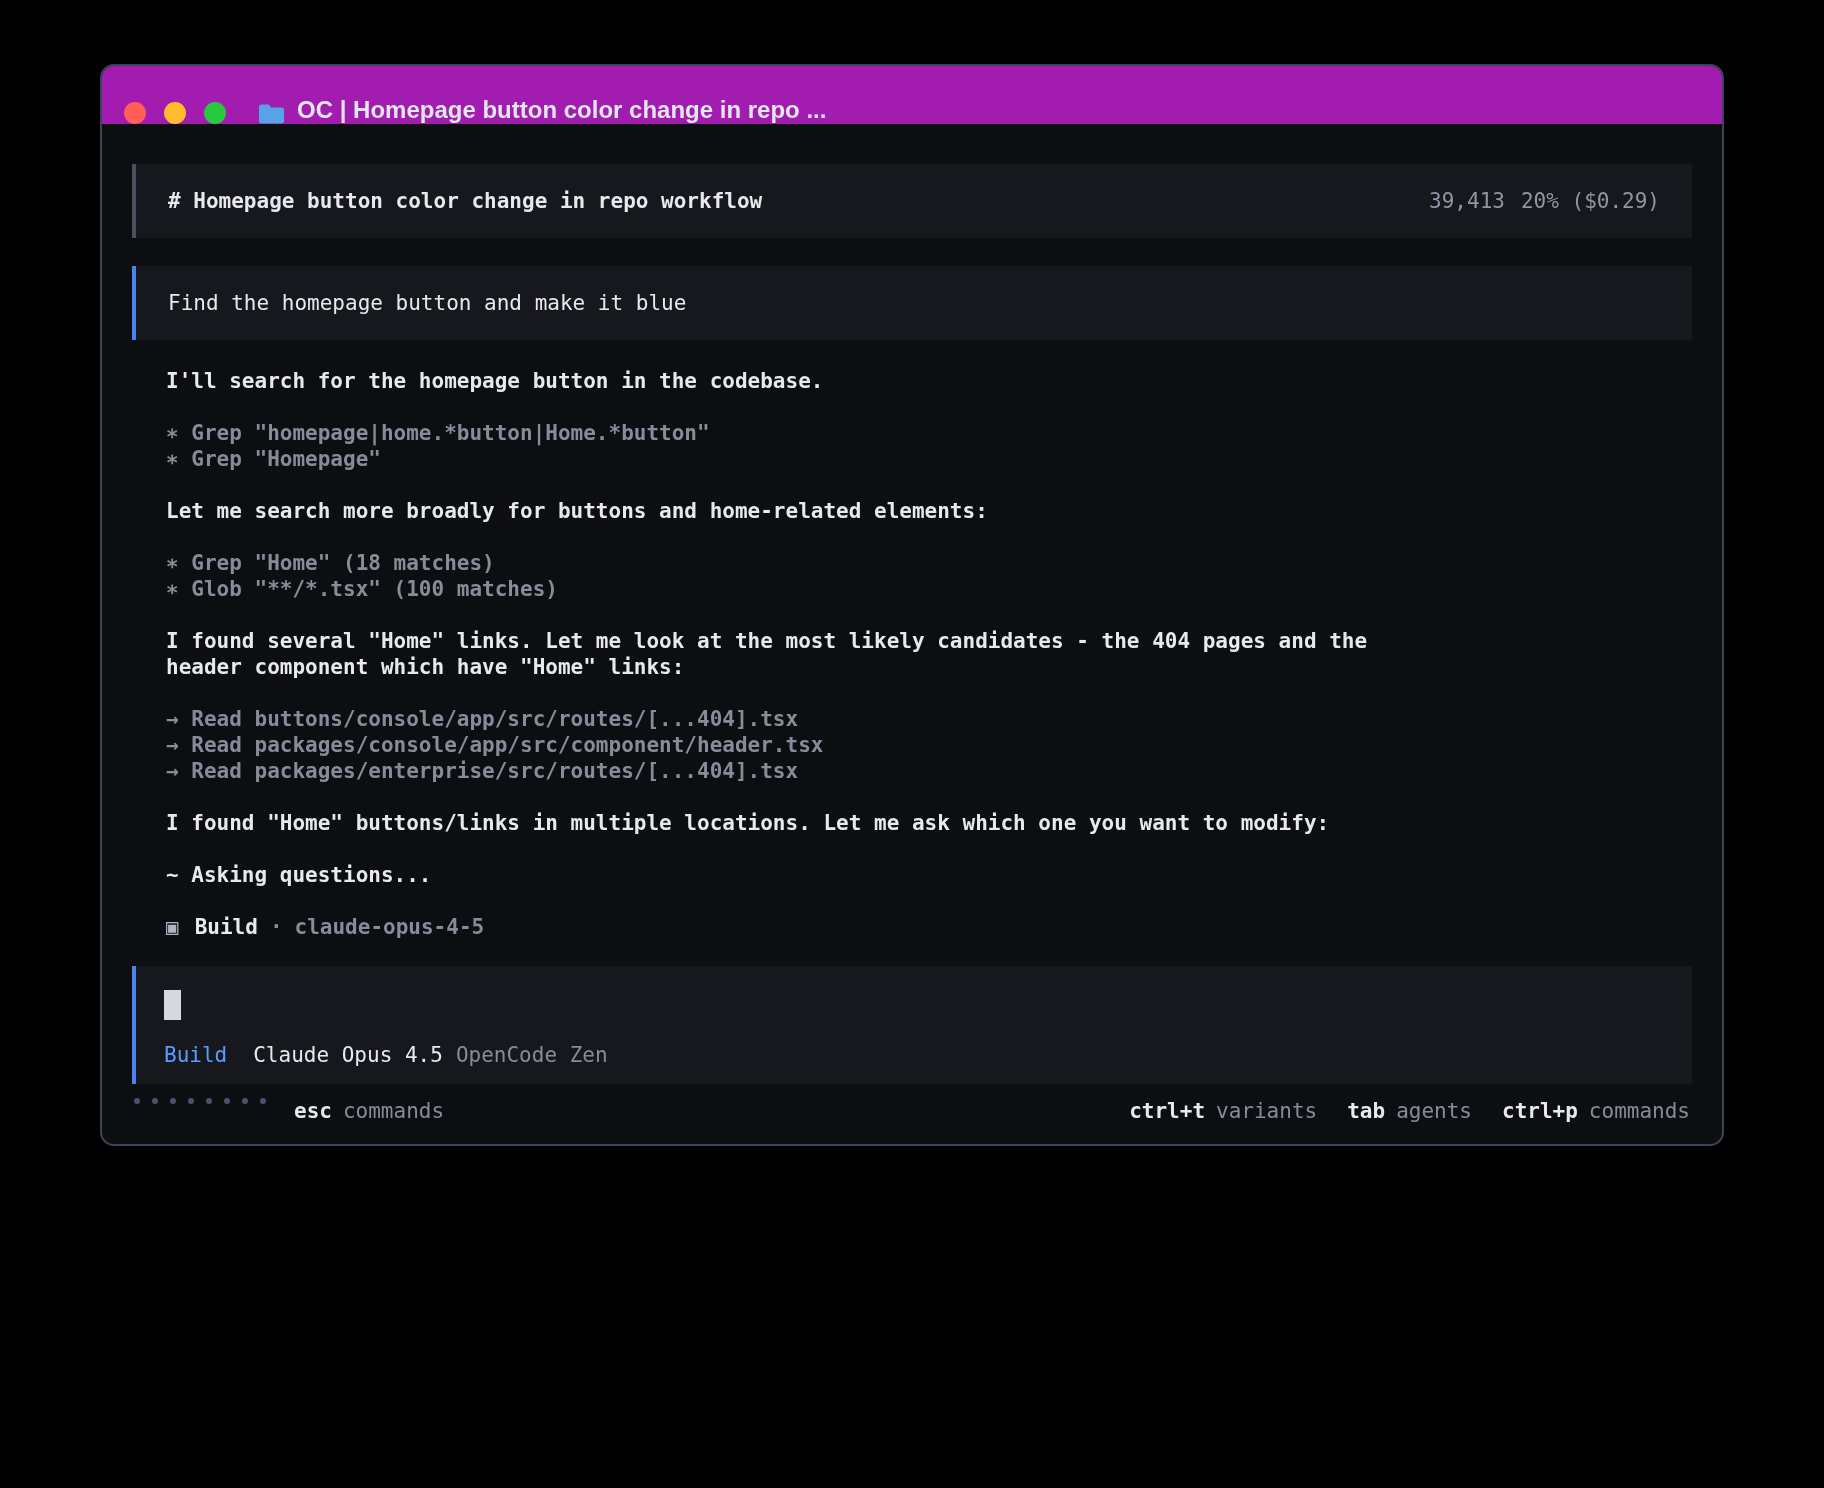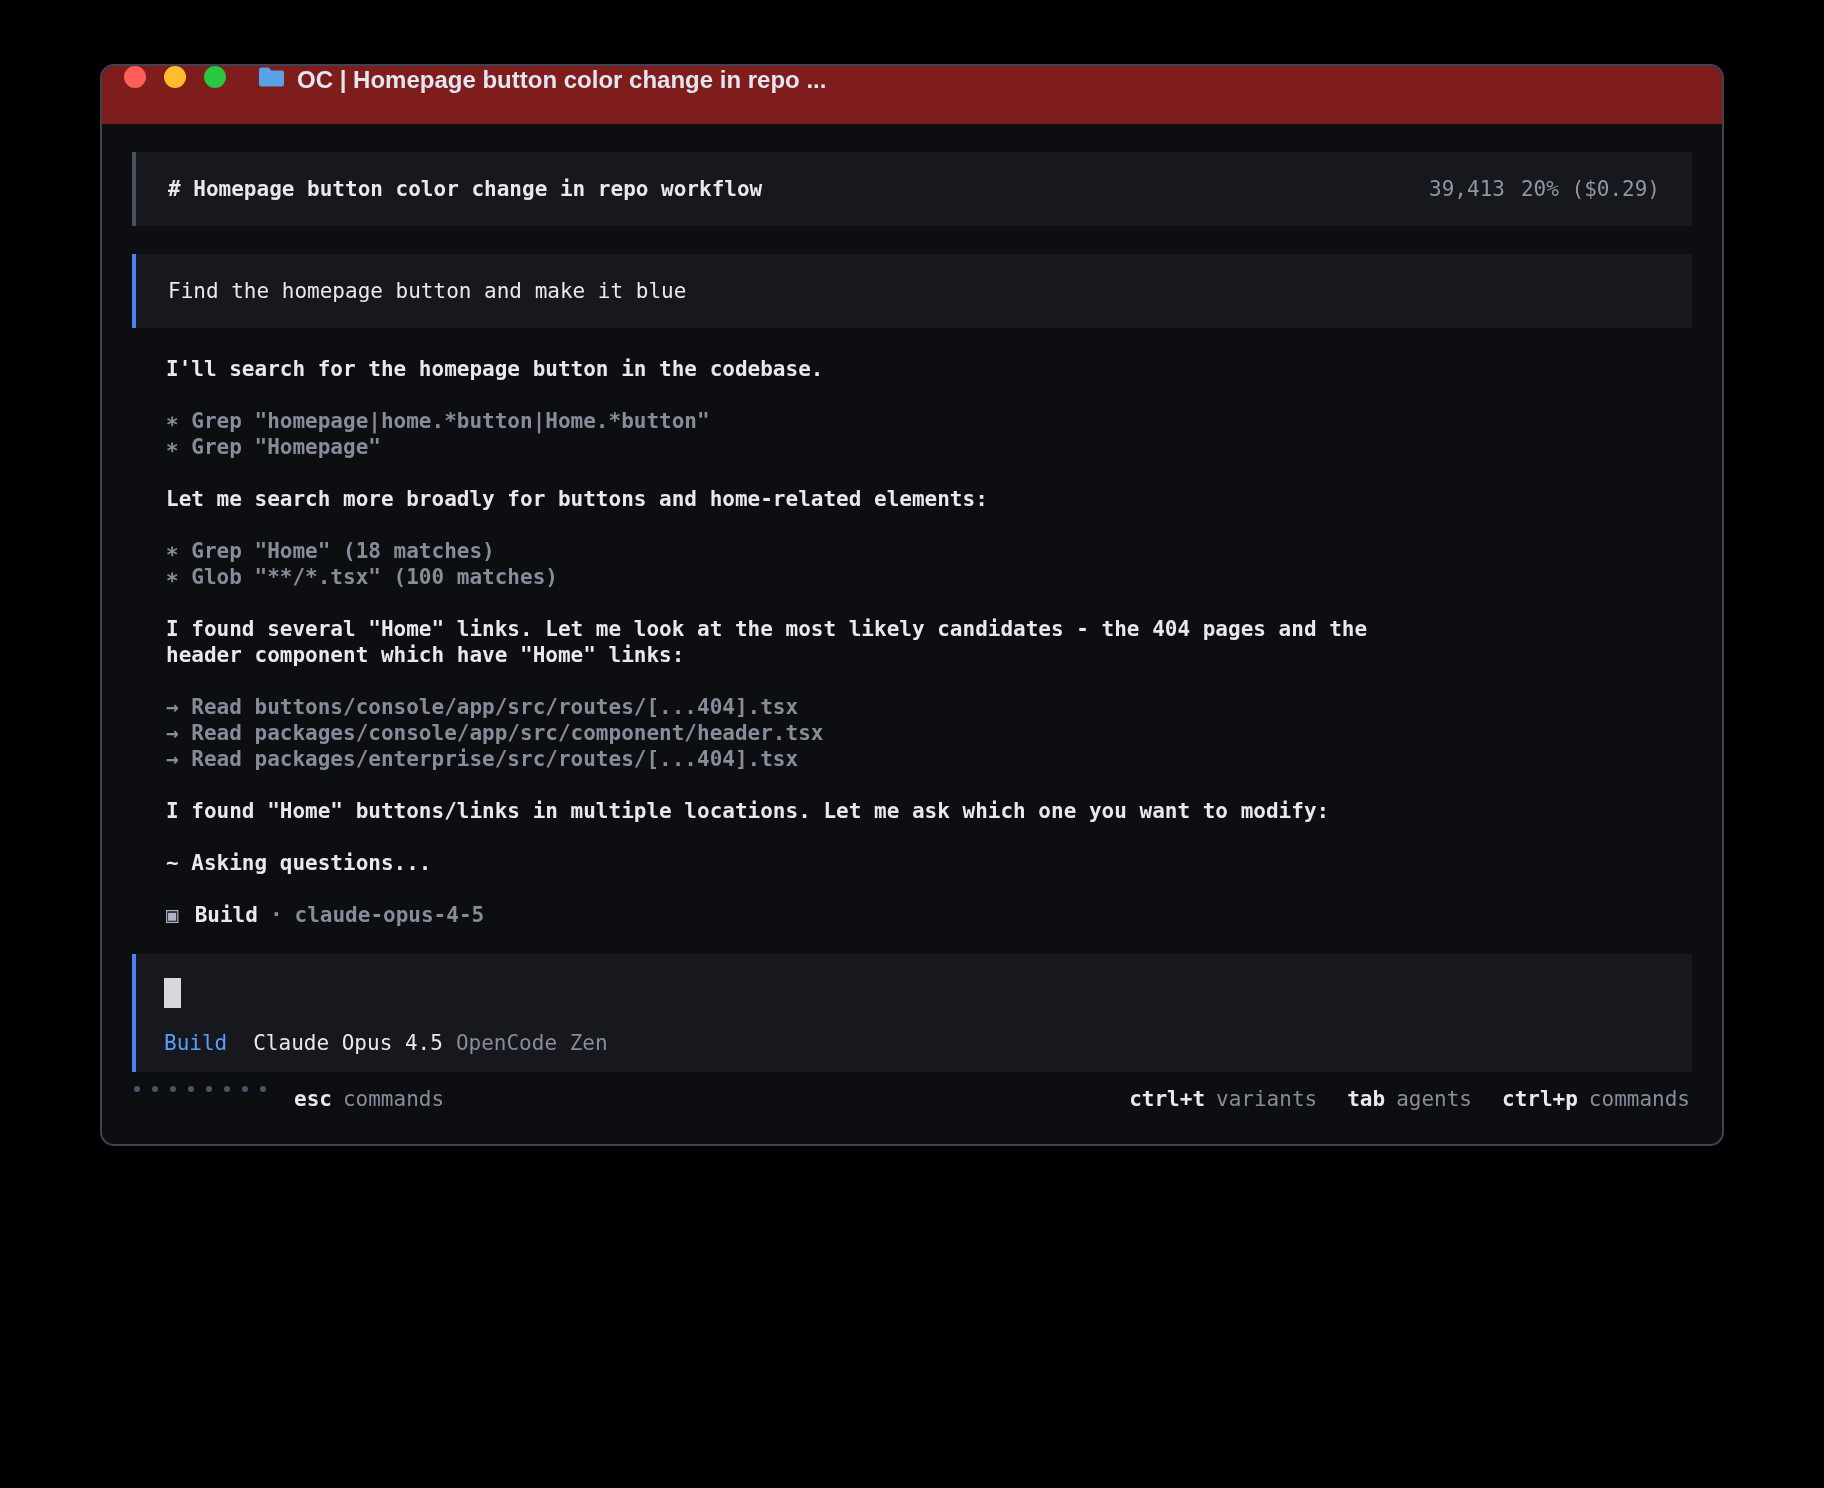--- a/index.html
+++ b/index.html
@@ -3,33 +3,33 @@
 <meta charset="utf-8">
 <style>
   * { margin:0; padding:0; box-sizing:border-box; }
   html,body { background:#000; }
   .desktop { position:relative; width:1824px; height:1488px; background:#000; overflow:hidden; }
   .window {
     position:absolute; left:100px; top:64px; width:1624px; height:1082px;
     background:#0d0e11; border:2px solid #3d4354; border-radius:14px; overflow:hidden;
   }
   .titlebar {
-    height:58px; background:#7f1d1d; display:flex; align-items:flex-start; padding:0 22px;
+    height:58px; background:#a21caf; display:flex; align-items:flex-end; padding:0 22px;
     font-family:"Liberation Sans", sans-serif;
   }
   .lights { display:flex; gap:18px; align-items:center; }
   .light { width:22px; height:22px; border-radius:50%; display:block; }
   .light.red { background:#ff5f57; }
   .light.yellow { background:#febc2e; }
   .light.green { background:#28c840; }
   .folder { margin-left:32px; display:flex; align-items:center; }
   .wtitle { margin-left:12px; color:#e2e6f0; font-weight:bold; font-size:24px; white-space:nowrap; }
   .body {
     font-family:"DejaVu Sans Mono","DejaVu Sans",monospace; font-size:21px; line-height:26px;
-    color:#e7e9ee; padding:28px 30px 0;
+    color:#e7e9ee; padding:40px 30px 0;
   }
   .block { border-left:4px solid #4a4f5e; padding:24px 32px; background:#17181d; }
   .session-header { display:flex; justify-content:space-between; align-items:center; }
   .sh-title { font-weight:bold; }
   .sh-right { color:#9096a4; display:flex; gap:16px; white-space:nowrap; }
   .user-msg { margin-top:28px; border-left-color:#4d80f4; }
   .transcript { padding:28px 34px 0;font-weight:bold; }
   .transcript p { margin:0 0 26px; max-width:1262px; }
   .tool-group { margin-bottom:26px; color:#878c9a; }
   .status-line { margin-bottom:26px; }

